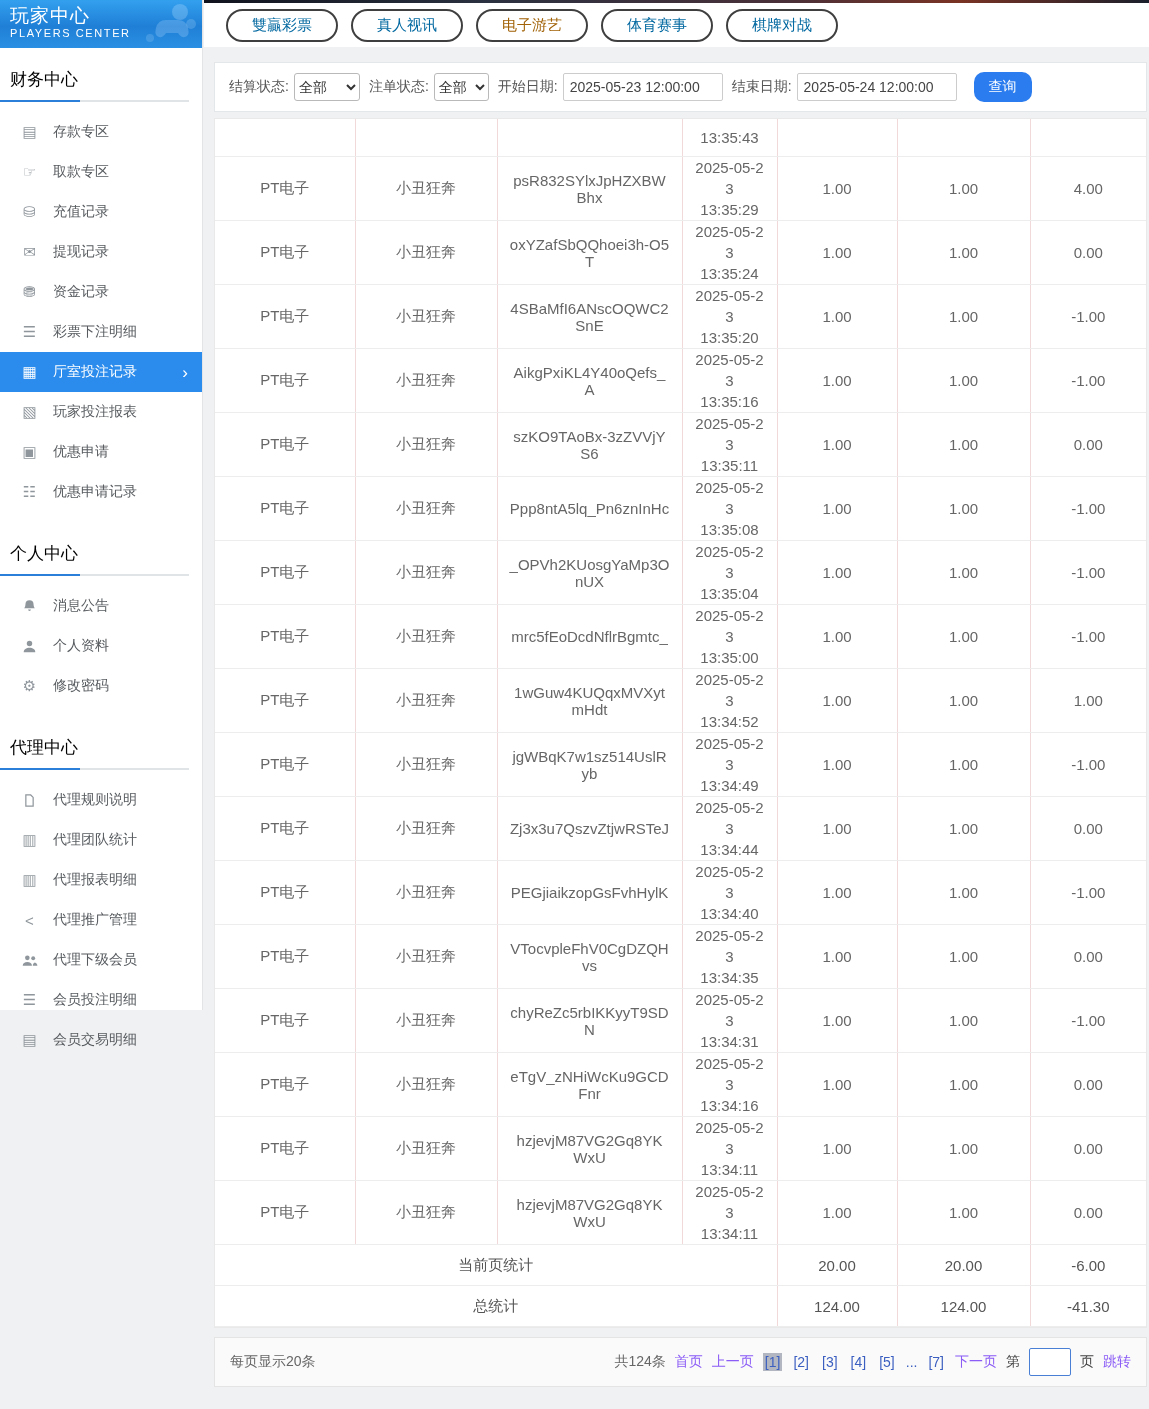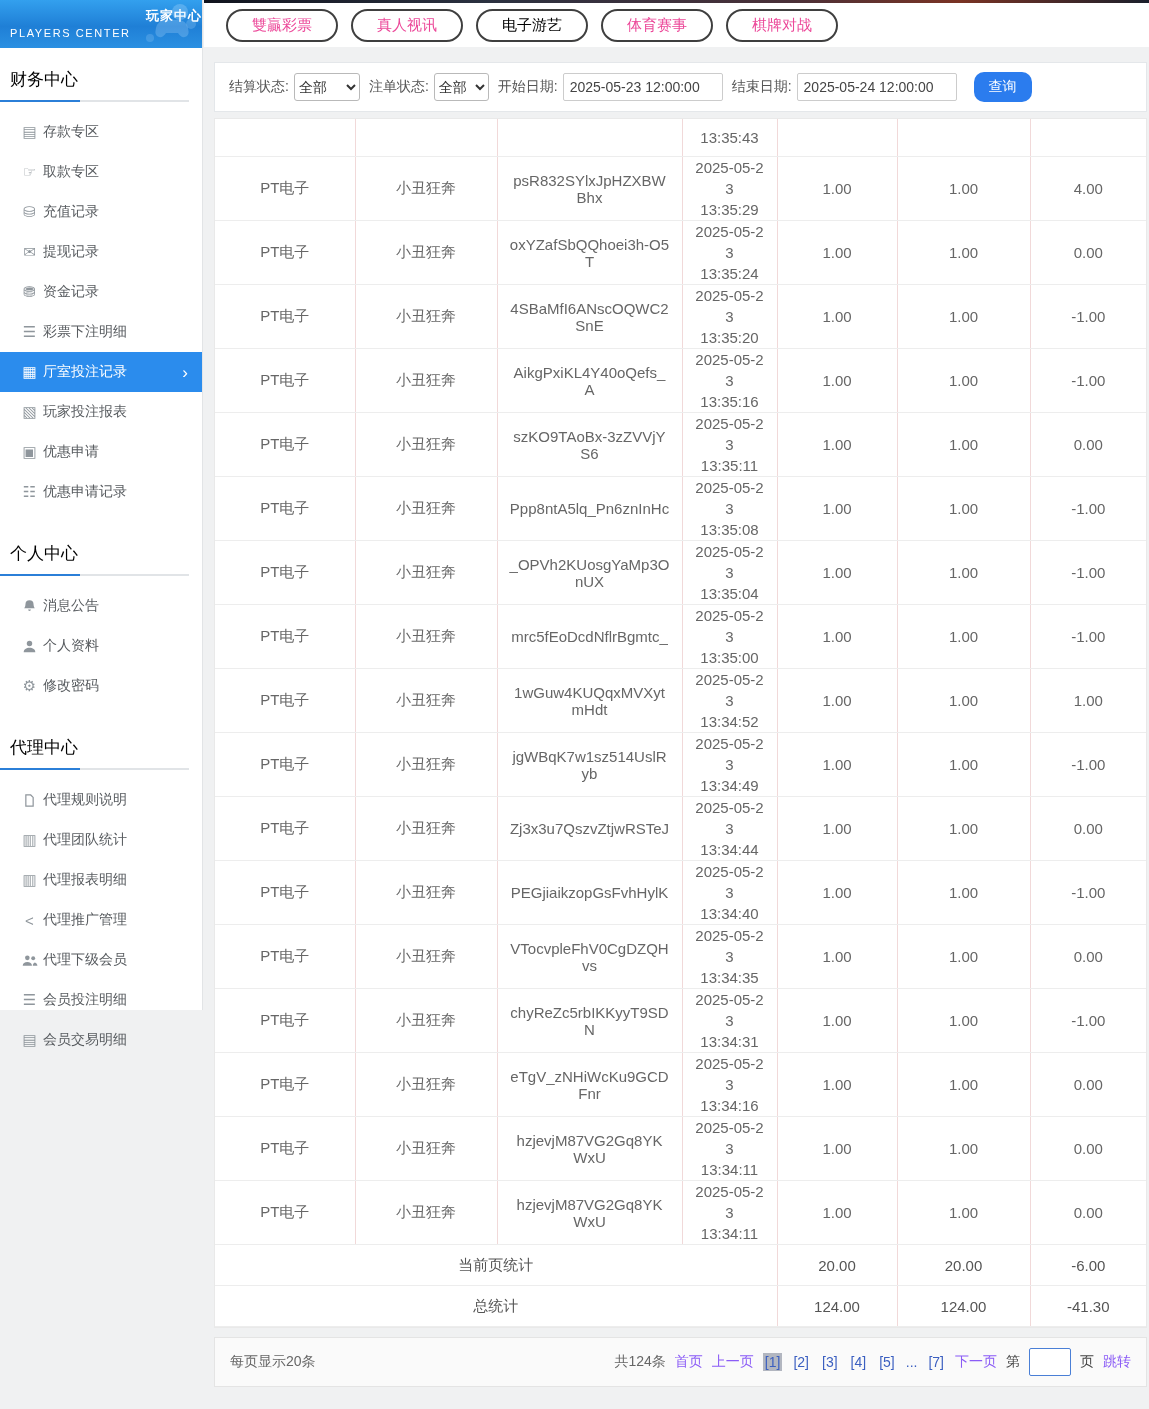--- a/index.html
+++ b/index.html
@@ -6,42 +6,42 @@
   body{
     width:1149px;height:1409px;position:relative;overflow:hidden;
     background:#f0f1f2;
     font-family:"Liberation Sans","DejaVu Sans",sans-serif;
   }
   
   .sidebar{position:absolute;left:0;top:0;width:203px;height:1010px;background:#fff;
     border-right:1px solid #e2e4e6;box-sizing:border-box;}
   .logo{height:48px;background:linear-gradient(180deg,#33a0ee 0%,#1f7fd6 55%,#2a90e2 100%);
     position:relative;color:#fff;padding:5px 0 0 10px;box-sizing:border-box;overflow:hidden;}
-  .logo-title{font-size:13px;font-weight:bold;letter-spacing:1px;line-height:22px;text-align:right;}
+  .logo-title{font-size:19px;font-weight:normal;letter-spacing:1px;line-height:22px;}
   .logo-sub{font-size:11px;letter-spacing:1.6px;}
   .logo-deco{position:absolute;right:6px;top:2px;opacity:.55;}
   .side-heading{margin:14px 13px 0 0;padding:6px 0 9px 10px;font-size:17px;color:#000000;
     border-bottom:2px solid #e1e4e7;position:relative;}
   .side-heading::after{content:"";position:absolute;left:0;bottom:-2px;width:80px;height:2px;background:#2b7fd8;}
   .side-items{padding:10px 0;}
   .side-item{height:40px;display:flex;align-items:center;padding-left:20px;position:relative;
     color:#575b5f;cursor:pointer;}
   .side-item .ic{width:19px;font-size:15px;color:#8f969c;display:inline-flex;justify-content:center;align-items:center;}
   .side-item .ic svg{display:block;}
-  .side-item .lb{margin-left:4px;font-size:14px;}
+  .side-item .lb{margin-left:14px;font-size:14px;}
   .side-item.active{background:#2b8ced;color:#fff;}
   .side-item.active .ic{color:#fff;}
   .side-item .arrow{position:absolute;right:14px;font-size:17px;color:#fff;line-height:1;}
   
   .main{margin-left:204px;}
   .topstrip{height:3px;background:linear-gradient(90deg,#10131d,#2b3140 30%,#4a3038 62%,#7a3324 80%,#1a1f2b);}
   .tabbar{background:#fff;height:44px;display:flex;align-items:center;gap:13px;padding-left:22px;}
-  .tab{border:2px solid #3f3f3f;border-radius:18px;padding:5px 24px;font-size:15px;color:#ec4899;
+  .tab{border:2px solid #3f3f3f;border-radius:18px;padding:5px 24px;font-size:15px;color:#0369a1;
     background:#fff;cursor:pointer;white-space:nowrap;}
-  .tab.active{color:#000000;}
+  .tab.active{color:#a16207;}
   .panel{margin-left:10px;width:933px;box-sizing:border-box;}
   
   .filter{margin-top:15px;background:#fff;border:1px solid #e4e7ea;height:50px;display:flex;
     align-items:center;padding:0 14px;font-size:14px;color:#555;}
   .flabel{margin-right:5px;white-space:nowrap;}
   .fsel{height:28px;border:1px solid #b9b9b9;border-radius:3px;background:#fff;font-size:14px;
     color:#333;margin-right:9px;}
   .sel-wide{width:66px;}
   .sel-narrow{width:55px;}
   .date-input{width:146px;height:26px;border:1px solid #ccc;border-radius:2px;font-size:14px;

